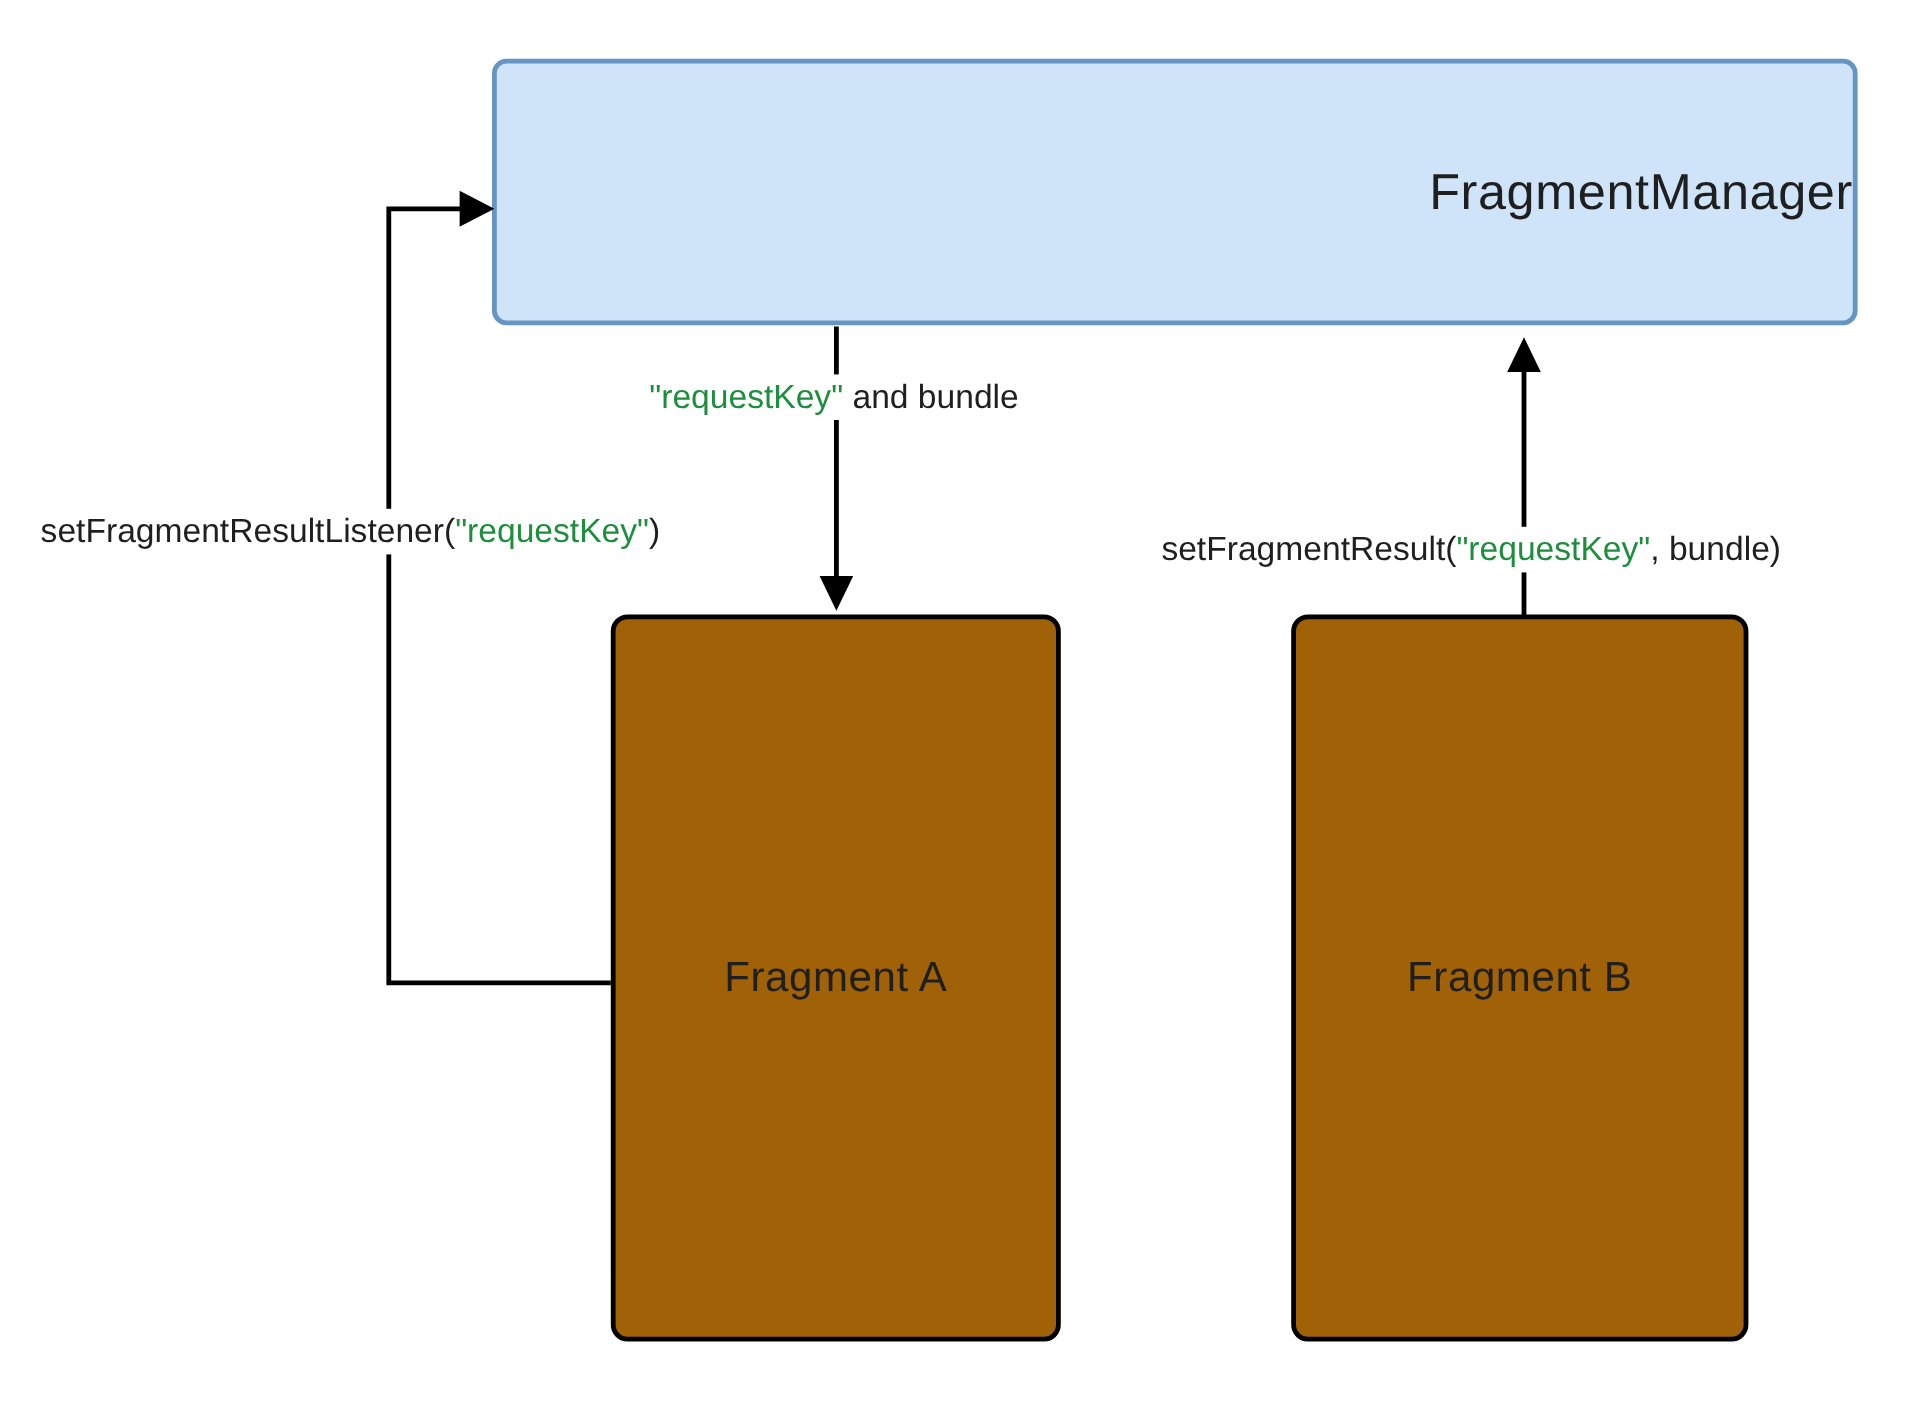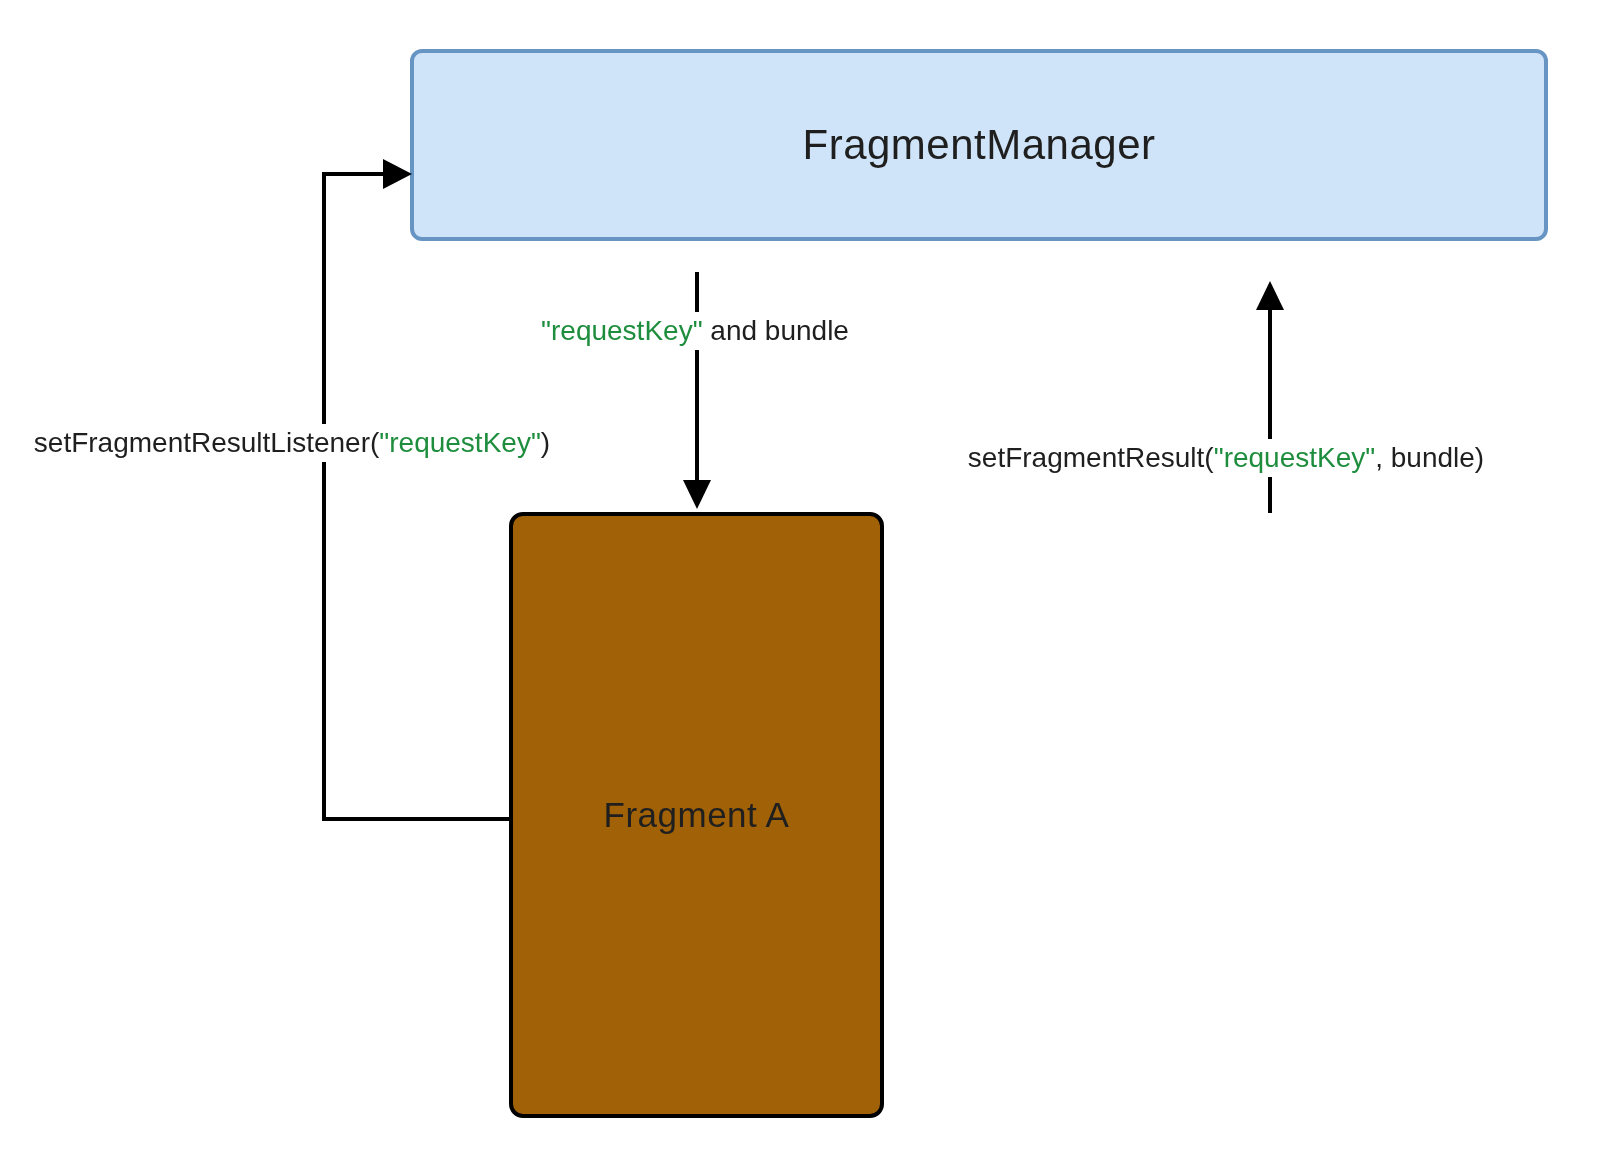--- a/index.html
+++ b/index.html
@@ -22,24 +22,25 @@
     display: flex;
     align-items: center;
     justify-content: center;
     background: #a16207;
     border: 4px solid var(--line-black, #000);
     border-radius: 14px;
     color: var(--text-black, #1f1f1f);
   }
   .node.manager {
     left: 410px; top: 49px;
-    width: 1138px; height: 192px;
+    width: 1138px; height: 222px;
     background: var(--node-fill, #cfe4f8);
     border: 4px solid var(--node-border, #6695c4);
     border-radius: 12px;
+    justify-content: flex-end;
   }
   .node.fragment-a { left: 509px; top: 512px; width: 375px; height: 606px; }
   .node.fragment-b { left: 1076px; top: 512px; width: 381px; height: 606px; }
   .node .node-label { font-size: 35px; letter-spacing: 0.5px; }
   .node.manager .node-label { font-size: 42px; }
 
   
   svg.arrows {
     position: absolute;
     left: 0; top: 0;
@@ -77,20 +78,23 @@
 <div id="canvas">
 
   <div class="node manager">
     <span class="node-label">FragmentManager</span>
   </div>
 
   <div class="node fragment-a">
     <span class="node-label">Fragment A</span>
   </div>
 
+  <div class="node fragment-b">
+    <span class="node-label">Fragment B</span>
+  </div>
 
   <svg class="arrows" viewBox="0 0 1600 1169" aria-hidden="true">
 
     <g>
       <path class="shaft" d="M 509 819 L 324 819 L 324 174 L 398 174"></path>
       <polygon class="head" points="412,174 383,159 383,189"></polygon>
     </g>
 
     <g>
       <line class="shaft" x1="697" y1="272" x2="697" y2="483"></line>

